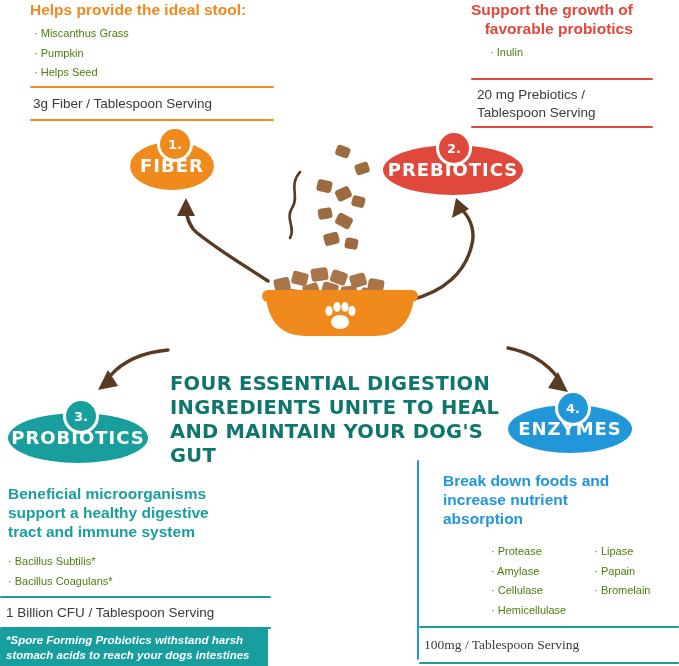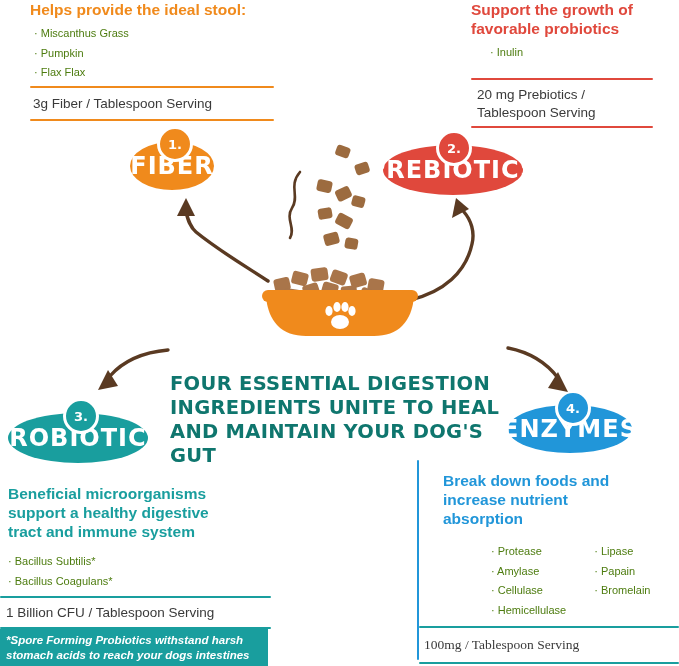--- a/index.html
+++ b/index.html
@@ -66,21 +66,21 @@
     border-radius: 50%/50%;
     display: flex;
     align-items: center;
     justify-content: center;
     color: #ffffff;
     font-weight: bold;
     letter-spacing: 1px;
     font-family: "DejaVu Sans", sans-serif;
   }
   .pill span {
-    font-size: 24px;
+    font-size: 18px;
     line-height: 1;
   }
   .badge {
     position: absolute;
     width: 30px;
     height: 30px;
     border-radius: 50%;
     border: 3px solid #ffffff;
     display: flex;
     align-items: center;
@@ -142,28 +142,28 @@
 </head>
 <body>
 
 <div class="page">
 
   <div class="blk hdr c-orange" style="left:30px; top:0px;">Helps provide the ideal stool:</div>
 
   <div class="blk bullets" style="left:34px; top:24px;">
     <div>· Miscanthus Grass</div>
     <div>· Pumpkin</div>
-    <div>· Flax Flax</div>
+    <div>· Helps Seed</div>
   </div>
 
   <div class="rule bg-orange" style="left:30px; top:86px; width:244px;"></div>
   <div class="fact" style="left:33px; top:95px;">3g Fiber / Tablespoon Serving</div>
   <div class="rule bg-orange" style="left:30px; top:119px; width:244px;"></div>
 
-  <div class="blk hdr c-red" style="left:471px; top:0px; text-align:left;">
+  <div class="blk hdr c-red" style="left:471px; top:0px; text-align:right;">
     <div>Support the growth of</div>
     <div>favorable probiotics</div>
   </div>
 
   <div class="blk bullets" style="left:490px; top:43px;">
     <div>· Inulin</div>
   </div>
 
   <div class="rule bg-red" style="left:471px; top:78px; width:182px;"></div>
   <div class="fact" style="left:477px; top:86px; width:180px;">

